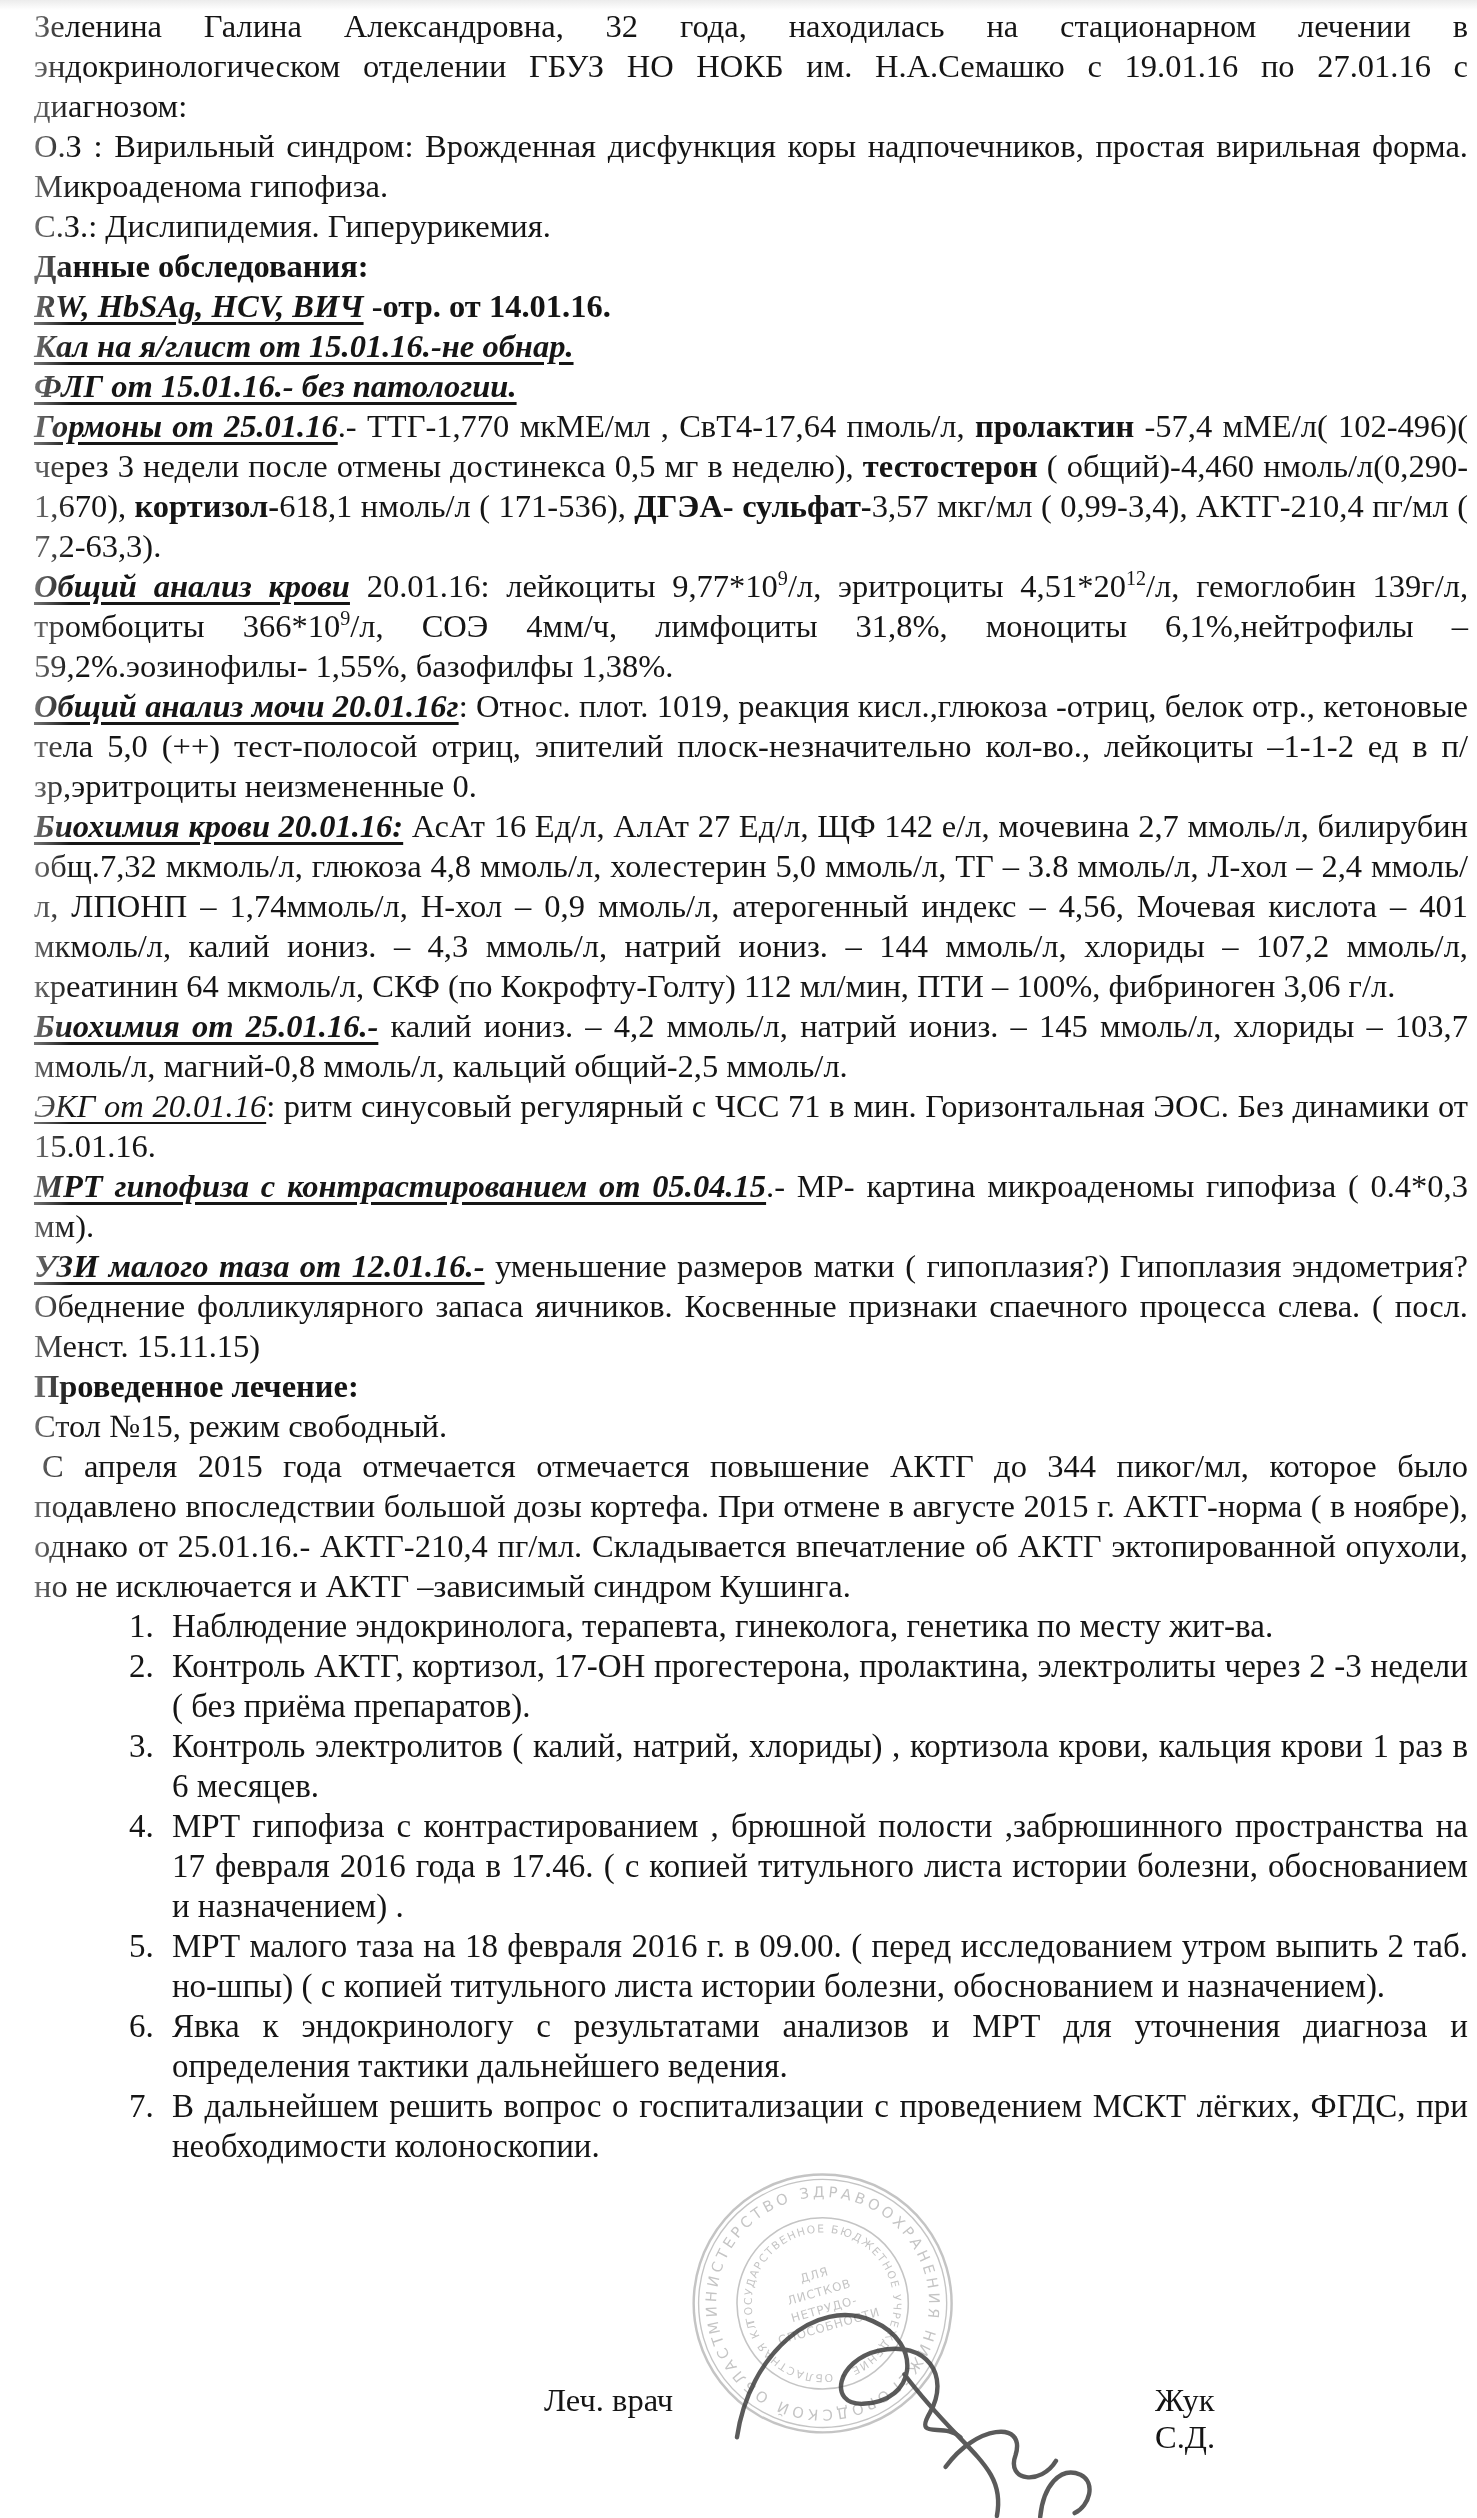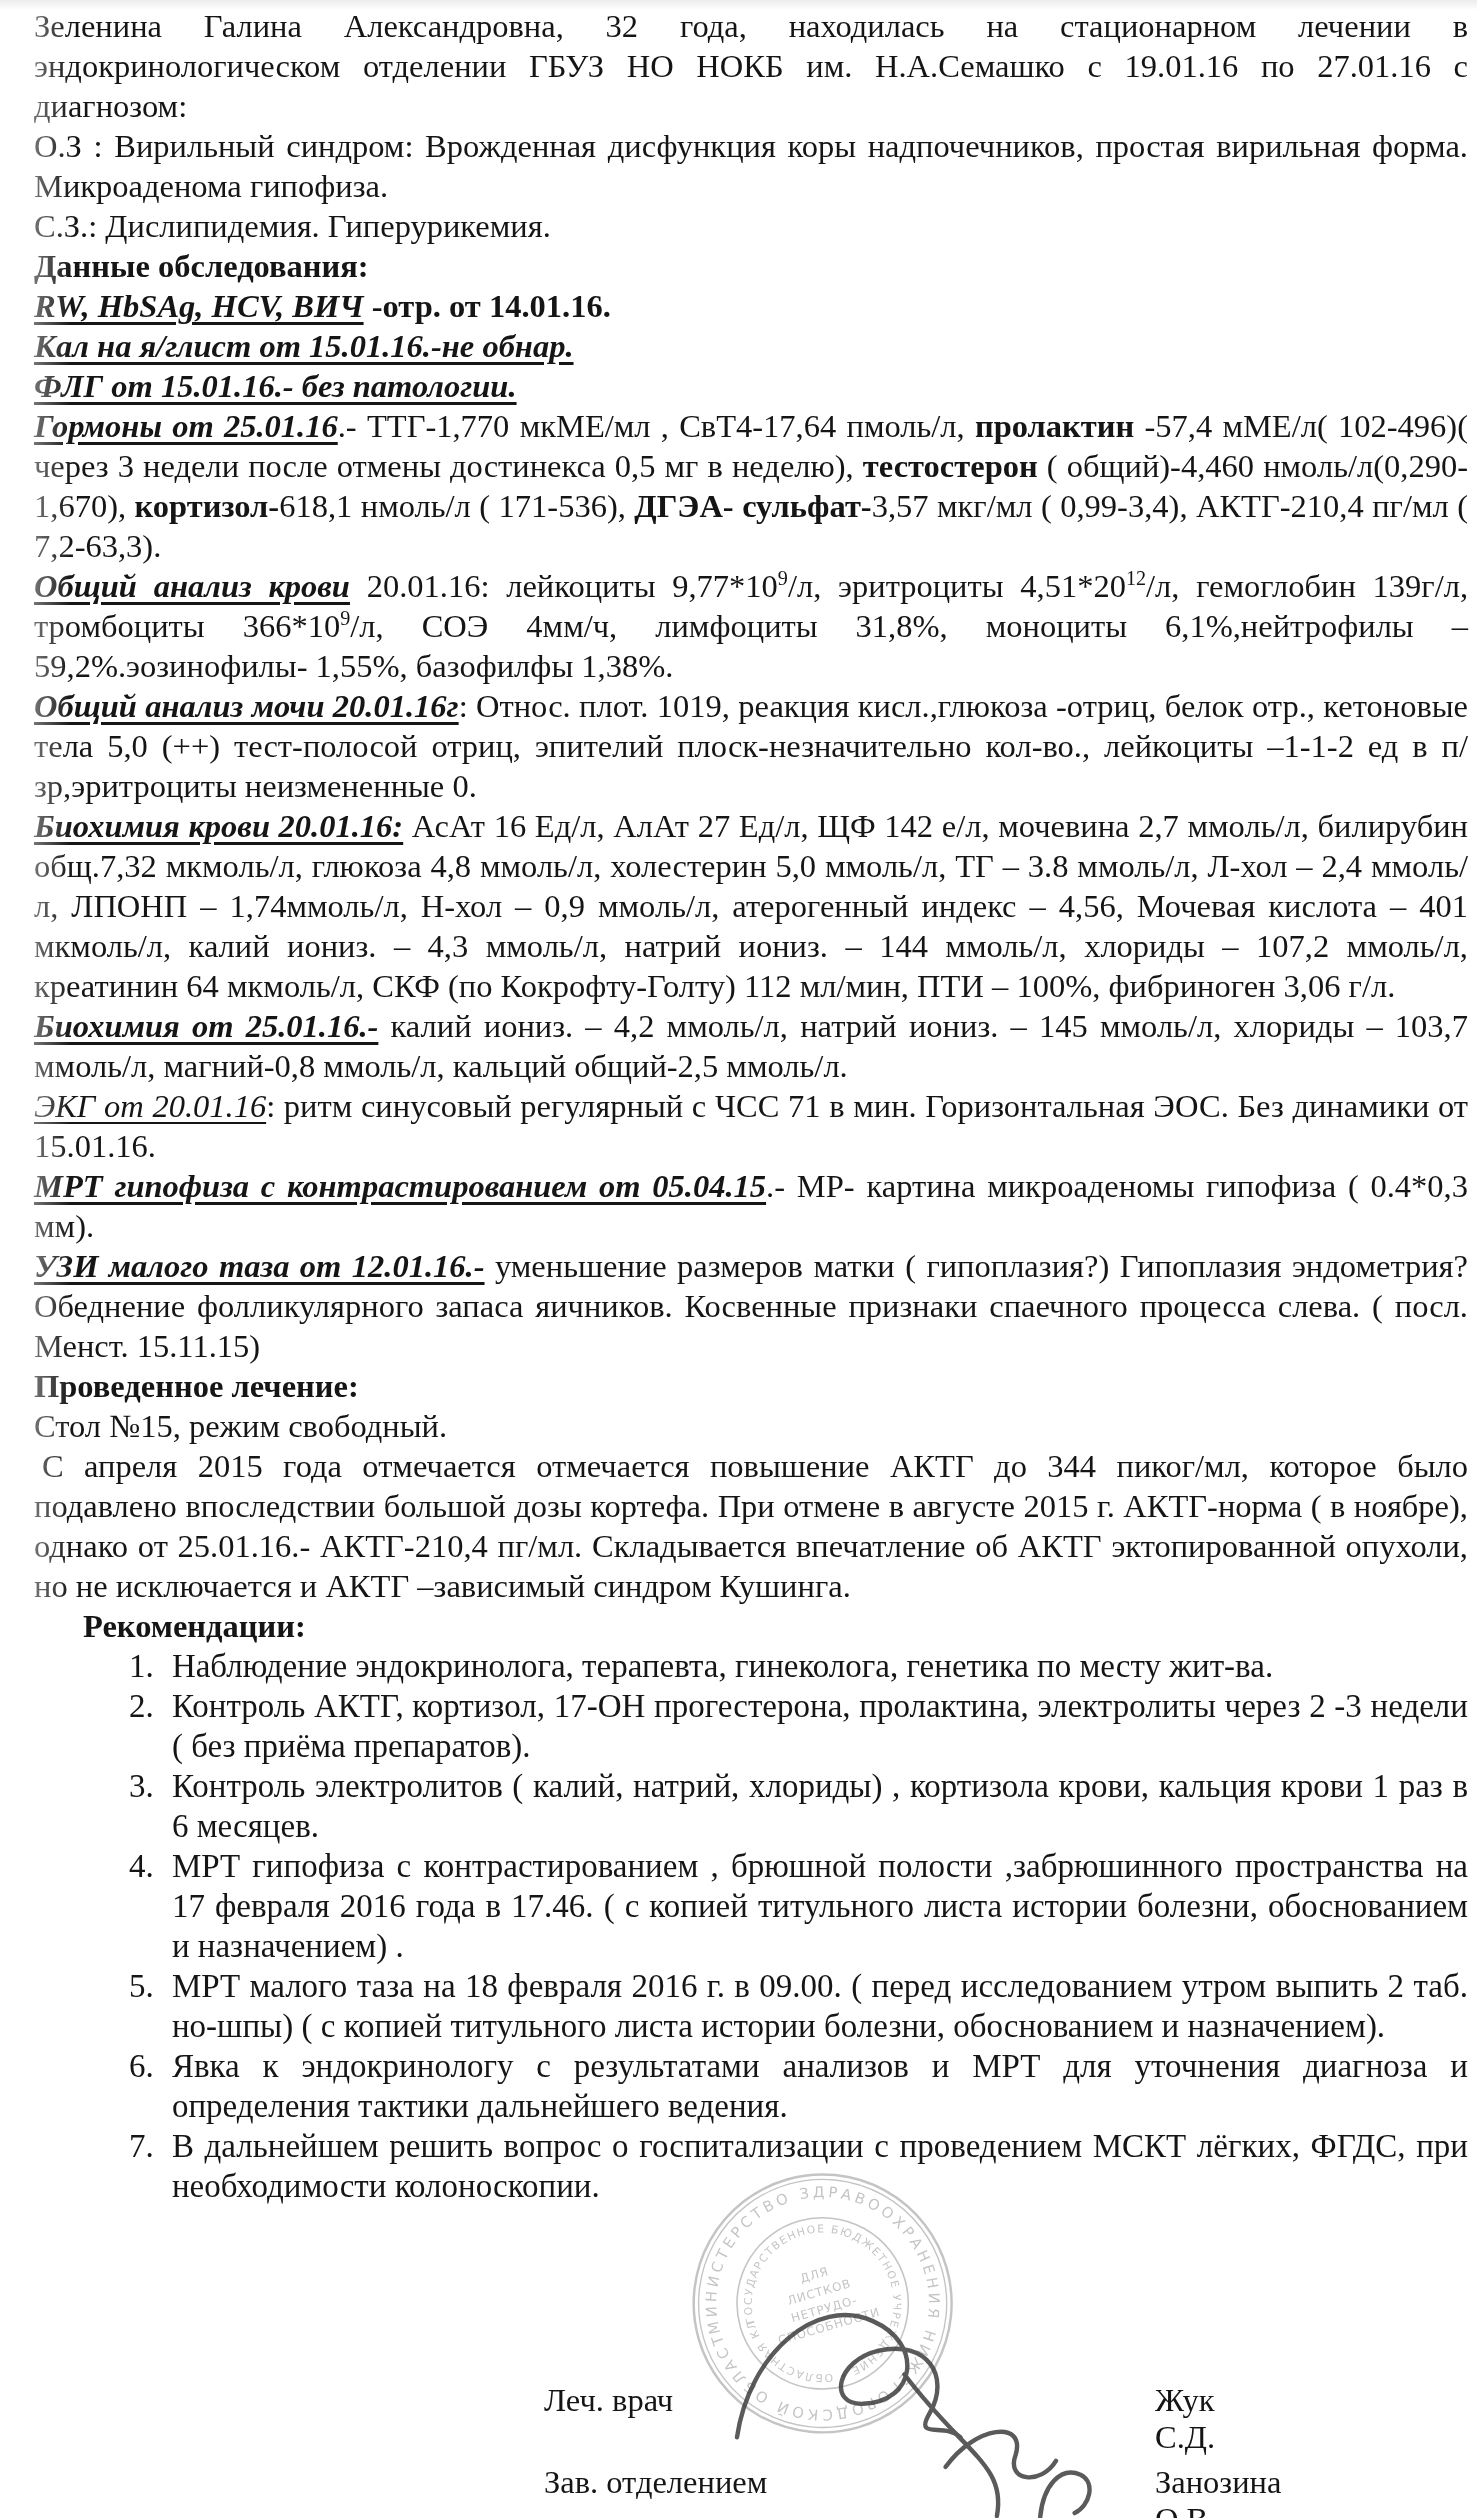--- a/index.html
+++ b/index.html
@@ -70,21 +70,20 @@
         <p><span class="r-biu">Общий анализ крови</span><span> 20.01.16: лейкоциты  9,77*10</span><sup>9</sup><span>/л, эритроциты 4,51*20</span><sup>12</sup><span>/л, гемоглобин 139г/л, тромбоциты 366*10</span><sup>9</sup><span>/л, СОЭ 4мм/ч, лимфоциты 31,8%, моноциты 6,1%,нейтрофилы – 59,2%.эозинофилы- 1,55%, базофилфы 1,38%.</span></p>
         <p><span class="r-biu">Общий анализ мочи 20.01.16г</span><span>: Относ. плот. 1019, реакция кисл.,глюкоза -отриц, белок отр., кетоновые тела 5,0 (++) тест-полосой отриц, эпителий плоск-незначительно кол-во., лейкоциты –1-1-2 ед в п/зр,эритроциты неизмененные 0.</span></p>
         <p><span class="r-biu">Биохимия крови 20.01.16:</span><span>  АсАт 16 Ед/л, АлАт 27 Ед/л, ЩФ 142 е/л, мочевина 2,7 ммоль/л, билирубин общ.7,32 мкмоль/л, глюкоза 4,8 ммоль/л, холестерин 5,0  ммоль/л, ТГ – 3.8 ммоль/л, Л-хол – 2,4 ммоль/л, ЛПОНП – 1,74ммоль/л, Н-хол – 0,9 ммоль/л, атерогенный индекс – 4,56, Мочевая кислота – 401 мкмоль/л, калий иониз. – 4,3 ммоль/л, натрий иониз. – 144 ммоль/л, хлориды – 107,2 ммоль/л, креатинин 64 мкмоль/л, СКФ (по Кокрофту-Голту) 112 мл/мин, ПТИ – 100%, фибриноген 3,06  г/л.</span></p>
         <p><span class="r-biu">Биохимия от 25.01.16.-</span><span> калий иониз. – 4,2 ммоль/л, натрий иониз. – 145 ммоль/л, хлориды – 103,7 ммоль/л, магний-0,8 ммоль/л, кальций общий-2,5 ммоль/л.</span></p>
         <p><span class="r-iu">ЭКГ от 20.01.16</span><span>: ритм синусовый регулярный с ЧСС 71 в мин. Горизонтальная ЭОС. Без динамики от 15.01.16.</span></p>
         <p><span class="r-biu">МРТ гипофиза с контрастированием  от 05.04.15</span><span>.- МР- картина микроаденомы гипофиза ( 0.4*0,3 мм).</span></p>
         <p><span class="r-biu">УЗИ малого таза от 12.01.16.-</span><span>  уменьшение размеров матки ( гипоплазия?) Гипоплазия эндометрия? Обеднение фолликулярного запаса яичников.  Косвенные признаки спаечного процесса  слева. ( посл. Менст. 15.11.15)</span></p>
         <p><span class="r-b">Проведенное лечение:</span></p>
         <p><span>Стол №15,  режим свободный.</span></p>
         <p class="indent-small"><span>С апреля 2015 года  отмечается отмечается повышение АКТГ до 344 пиког/мл, которое было подавлено впоследствии большой дозы кортефа. При  отмене в августе 2015 г. АКТГ-норма ( в ноябре), однако от 25.01.16.- АКТГ-210,4 пг/мл. Складывается впечатление об АКТГ эктопированной опухоли, но не исключается и АКТГ –зависимый  синдром Кушинга.</span></p>
-        <p class="rec-head"><span class="r-b">Рекомендации:</span></p>
         <ol>
           <li>Наблюдение эндокринолога, терапевта, гинеколога, генетика  по месту жит-ва.</li>
           <li>Контроль АКТГ,  кортизол, 17-ОН прогестерона, пролактина, электролиты   через 2 -3 недели ( без приёма препаратов).</li>
           <li>Контроль электролитов ( калий, натрий, хлориды) , кортизола крови, кальция крови 1 раз в 6 месяцев.</li>
           <li>МРТ гипофиза  с контрастированием , брюшной полости ,забрюшинного пространства на  17 февраля 2016 года в 17.46. ( с копией титульного листа истории болезни, обоснованием и назначением) .</li>
           <li>МРТ малого таза  на 18 февраля 2016 г. в 09.00. ( перед исследованием утром выпить 2 таб. но-шпы) ( с копией титульного листа истории болезни, обоснованием и назначением).</li>
           <li>Явка  к эндокринологу с результатами анализов и МРТ для уточнения диагноза и определения тактики дальнейшего  ведения.</li>
           <li>В дальнейшем решить вопрос о госпитализации с проведением МСКТ лёгких, ФГДС, при необходимости колоноскопии.</li>
         </ol>
       </div>
@@ -118,22 +117,18 @@
       <path d="M 300 332 C 330 290 382 284 371 320 C 361 347 397 351 412 326"></path>
       <path d="M 396 383 C 399 352 416 331 437 340 C 453 348 446 372 431 379"></path>
     </g>
   </svg>
 
   <div class="sig-block">
     <div class="sig-row row1">
       <span class="sig-label">Леч. врач</span>
       <span class="sig-name">Жук С.Д.</span>
     </div>
-    <div class="sig-row row2">
-      <span class="sig-label">Зав. отделением</span>
-      <span class="sig-name">Занозина О.В.</span>
-    </div>
   </div>
 
   <div class="edge-fade"></div>
   <div class="top-fade"></div>
 </div>
 
 
 </body></html>

